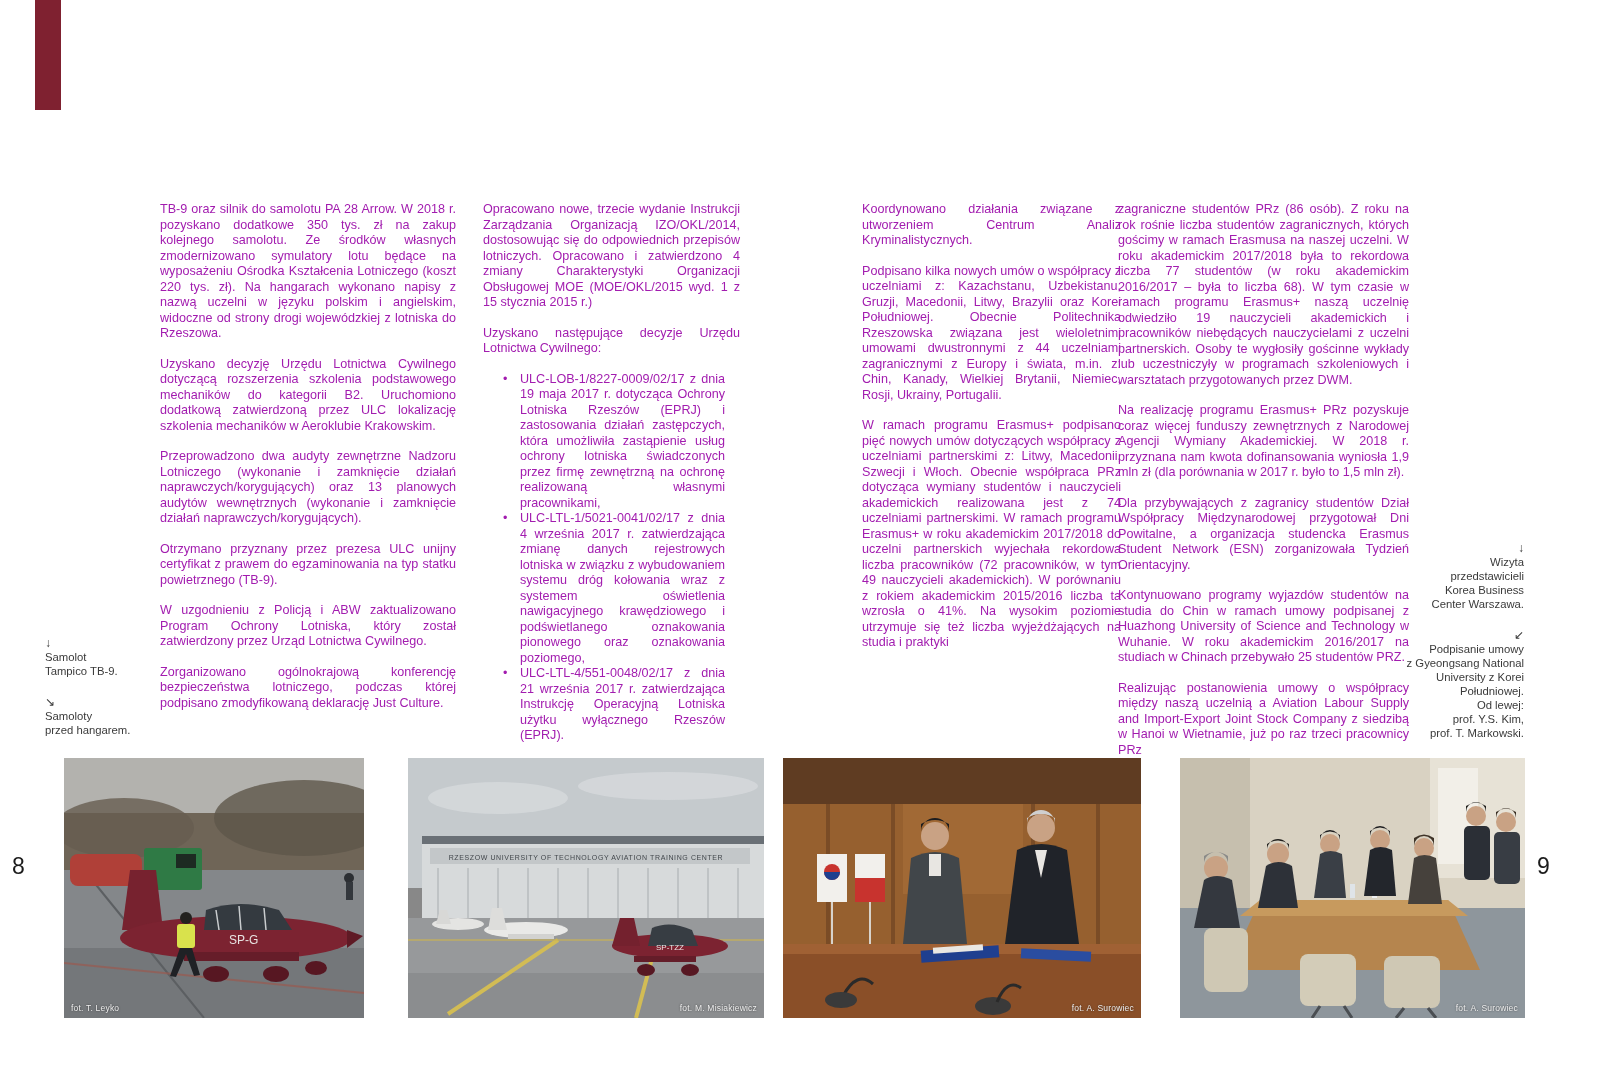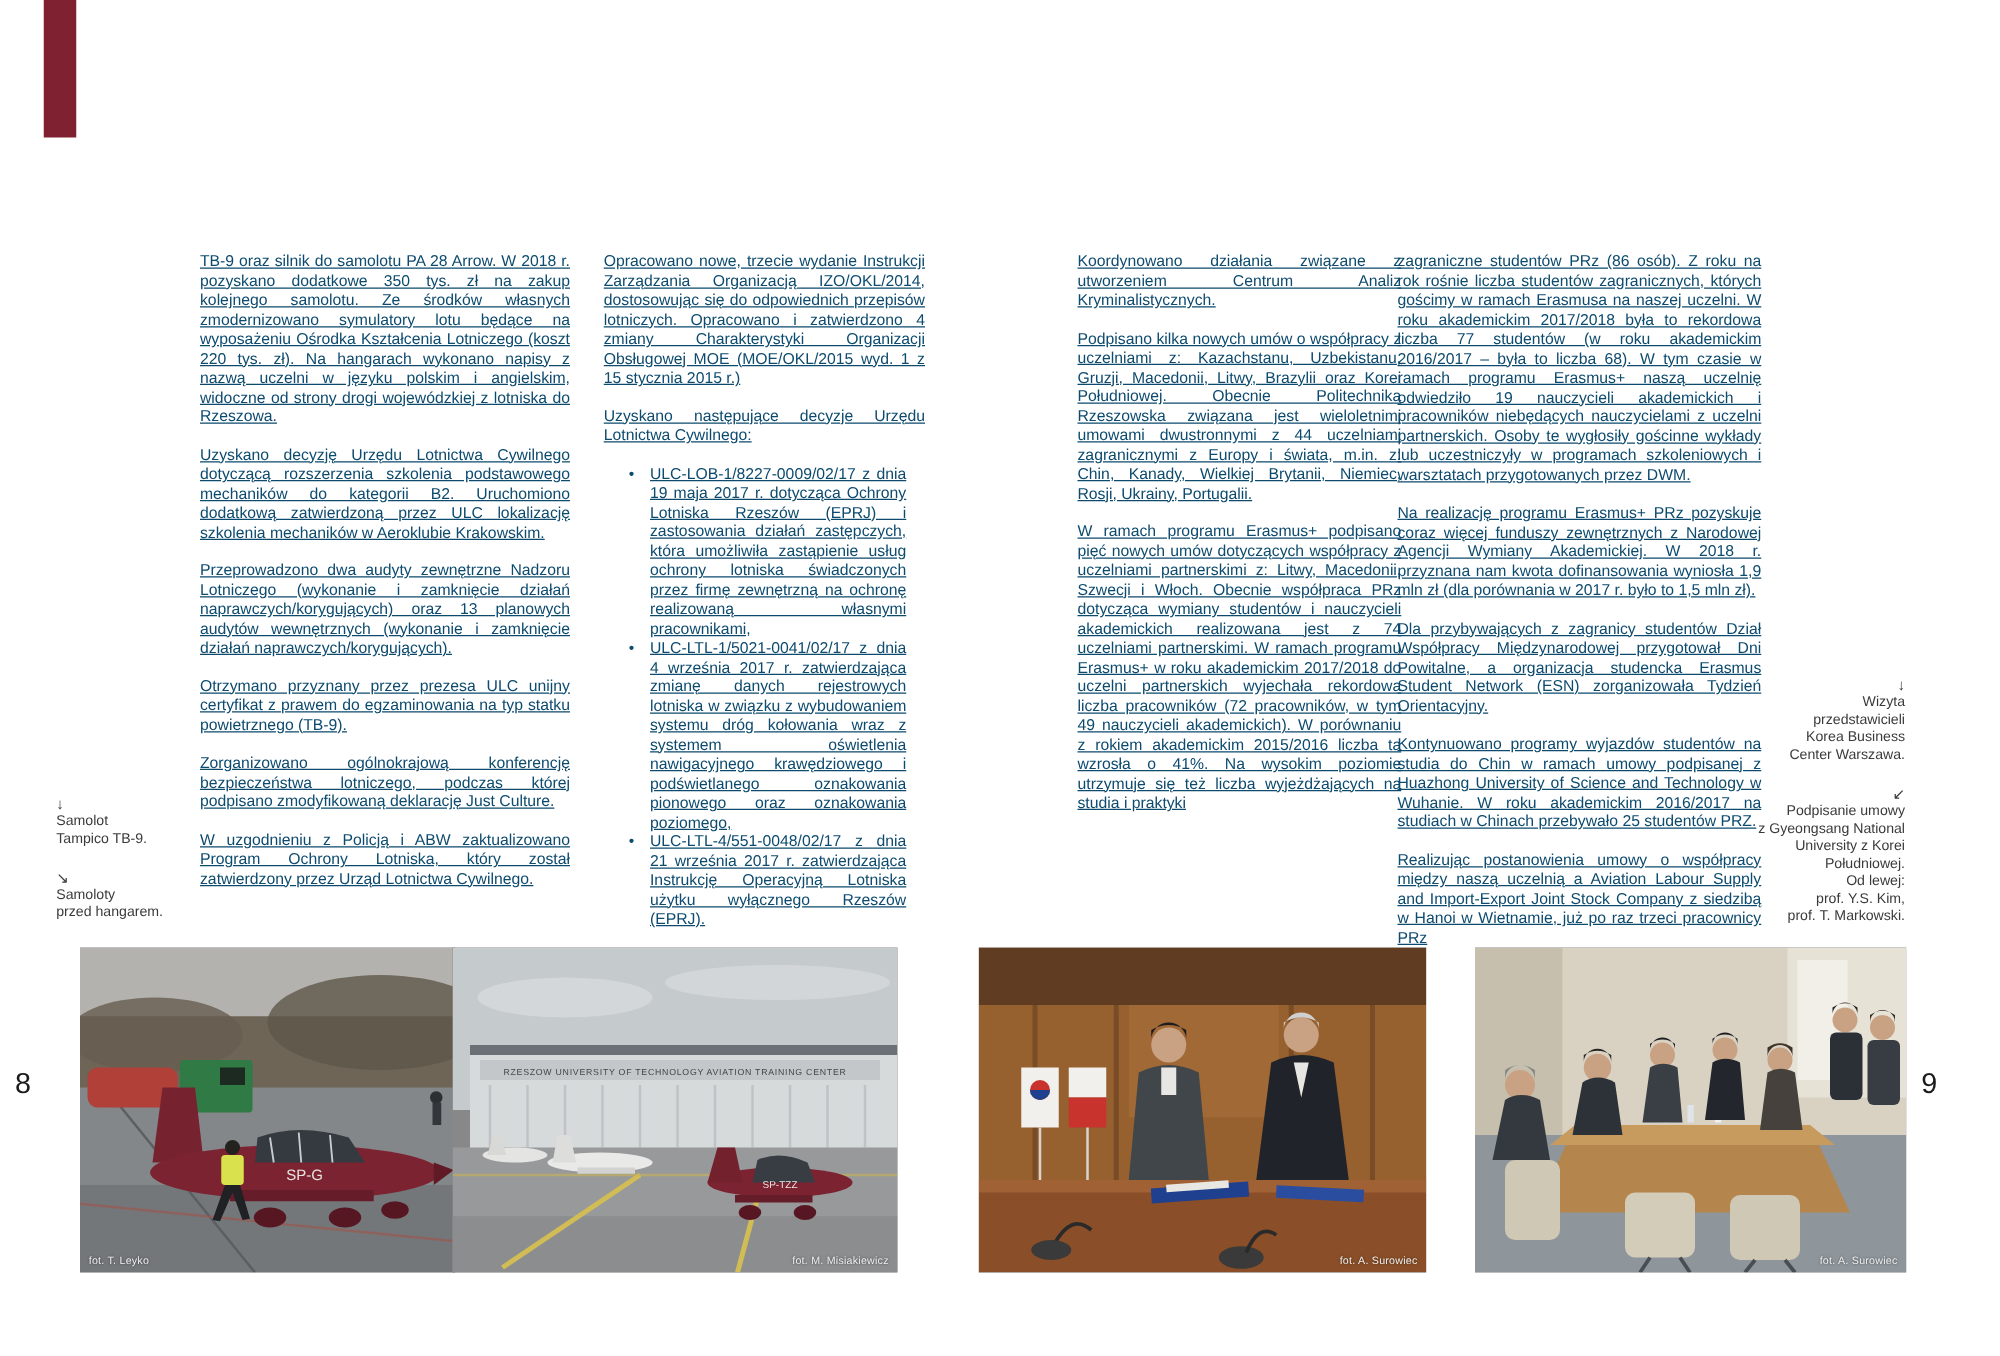--- a/index.html
+++ b/index.html
@@ -3,21 +3,21 @@
 <meta charset="utf-8">
 <style>
   html,body{margin:0;padding:0;}
   body{
     width:1600px;height:1085px;position:relative;background:#ffffff;
     font-family:"Liberation Sans", sans-serif;color:#262626;overflow:hidden;
   }
   
   .accent-tab{position:absolute;left:35px;top:0;width:26px;height:110px;background:#7f2130;}
   
-  .col{position:absolute;top:202px;font-size:12.6px;line-height:15.5px;text-align:justify;color:#0c4a6e;text-decoration:underline;}
+  .col{position:absolute;top:202px;font-size:12.6px;line-height:15.5px;text-align:justify;color:#a21caf;}
   .col p{margin:0 0 15px 0;}
   .col p:last-child{margin-bottom:3px;}
   #col1{left:160px;width:296px;}
   #col2{left:483px;width:257px;}
   #col3{left:862px;width:259px;}
   #col4{left:1118px;width:291px;}
   .bullets{margin:15px;padding:0;list-style:none;}
   .bullets li{position:relative;padding-left:22px;margin:0;text-align:justify;}
   .bullets li::before{content:"\2022";position:absolute;left:5px;top:0;}
   
@@ -26,42 +26,42 @@
   #captions-right{left:1396px;top:541px;width:128px;text-align:right;}
   .cap-block{margin-bottom:17px;}
   .cap-arrow{font-size:12px;line-height:14px;}
   
   .page-num{position:absolute;font-size:23px;color:#1c1c1c;}
   #page-num-left{left:12px;top:853px;}
   #page-num-right{left:1537px;top:853px;}
   
   .photo{position:absolute;top:758px;height:260px;overflow:hidden;background:#888;}
   #photo1{left:64px;width:300px;}
-  #photo2{left:362px;width:356px;}
+  #photo2{left:408px;width:356px;}
   #photo3{left:783px;width:358px;}
   #photo4{left:1180px;width:345px;}
   .photo svg{position:absolute;left:0;top:0;width:100%;height:100%;display:block;}
   .credit{position:absolute;bottom:5px;font-size:8.5px;color:#efefef;text-shadow:0 0 2px rgba(0,0,0,.55);letter-spacing:.2px;margin-top:36px;}
   .credit.cl{left:7px;} .credit.cr{right:7px;}
 </style>
 </head>
 <body>
 
 <div class="accent-tab"></div>
 
 <div class="page-num" id="page-num-left">8</div>
 <div class="page-num" id="page-num-right">9</div>
 
 <div class="col" id="col1">
   <p>TB-9 oraz silnik do samolotu PA 28 Arrow. W 2018 r. pozyskano dodatkowe 350 tys. zł na zakup kolejnego samolotu. Ze środków własnych zmodernizowano symulatory lotu będące na wyposażeniu Ośrodka Kształcenia Lotniczego (koszt 220 tys. zł). Na hangarach wykonano napisy z nazwą uczelni w języku polskim i angielskim, widoczne od strony drogi wojewódzkiej z lotniska do Rzeszowa.</p>
   <p>Uzyskano decyzję Urzędu Lotnictwa Cywilnego dotyczącą rozszerzenia szkolenia podstawowego mechaników do kategorii B2. Uruchomiono dodatkową zatwierdzoną przez ULC lokalizację szkolenia mechaników w Aeroklubie Krakowskim.</p>
   <p>Przeprowadzono dwa audyty zewnętrzne Nadzoru Lotniczego (wykonanie i zamknięcie działań naprawczych/korygujących) oraz 13 planowych audytów wewnętrznych (wykonanie i zamknięcie działań naprawczych/korygujących).</p>
   <p>Otrzymano przyznany przez prezesa ULC unijny certyfikat z prawem do egzaminowania na typ statku powietrznego (TB-9).</p>
+  <p>W uzgodnieniu z Policją i ABW zaktualizowano Program Ochrony Lotniska, który został zatwierdzony przez Urząd Lotnictwa Cywilnego.</p>
   <p>Zorganizowano ogólnokrajową konferencję bezpieczeństwa lotniczego, podczas której podpisano zmodyfikowaną deklarację Just Culture.</p>
-  <p>W uzgodnieniu z Policją i ABW zaktualizowano Program Ochrony Lotniska, który został zatwierdzony przez Urząd Lotnictwa Cywilnego.</p>
 </div>
 
 <div class="col" id="col2">
   <p>Opracowano nowe, trzecie wydanie Instrukcji Zarządzania Organizacją IZO/OKL/2014, dostosowując się do odpowiednich przepisów lotniczych. Opracowano i zatwierdzono 4 zmiany Charakterystyki Organizacji Obsługowej MOE (MOE/OKL/2015 wyd. 1 z 15 stycznia 2015 r.)</p>
   <p style="margin-bottom:0">Uzyskano następujące decyzje Urzędu Lotnictwa Cywilnego:</p>
   <ul class="bullets">
     <li>ULC-LOB-1/8227-0009/02/17 z dnia 19 maja 2017 r. dotycząca Ochrony Lotniska Rzeszów (EPRJ) i zastosowania działań zastępczych, która umożliwiła zastąpienie usług ochrony lotniska świadczonych przez firmę zewnętrzną na ochronę realizowaną własnymi pracownikami,</li>
     <li>ULC-LTL-1/5021-0041/02/17 z dnia 4 września 2017 r. zatwierdzająca zmianę danych rejestrowych lotniska w związku z wybudowaniem systemu dróg kołowania wraz z systemem oświetlenia nawigacyjnego krawędziowego i podświetlanego oznakowania pionowego oraz oznakowania poziomego,</li>
     <li>ULC-LTL-4/551-0048/02/17 z dnia 21 września 2017 r. zatwierdzająca Instrukcję Operacyjną Lotniska użytku wyłącznego Rzeszów (EPRJ).</li>
   </ul>

